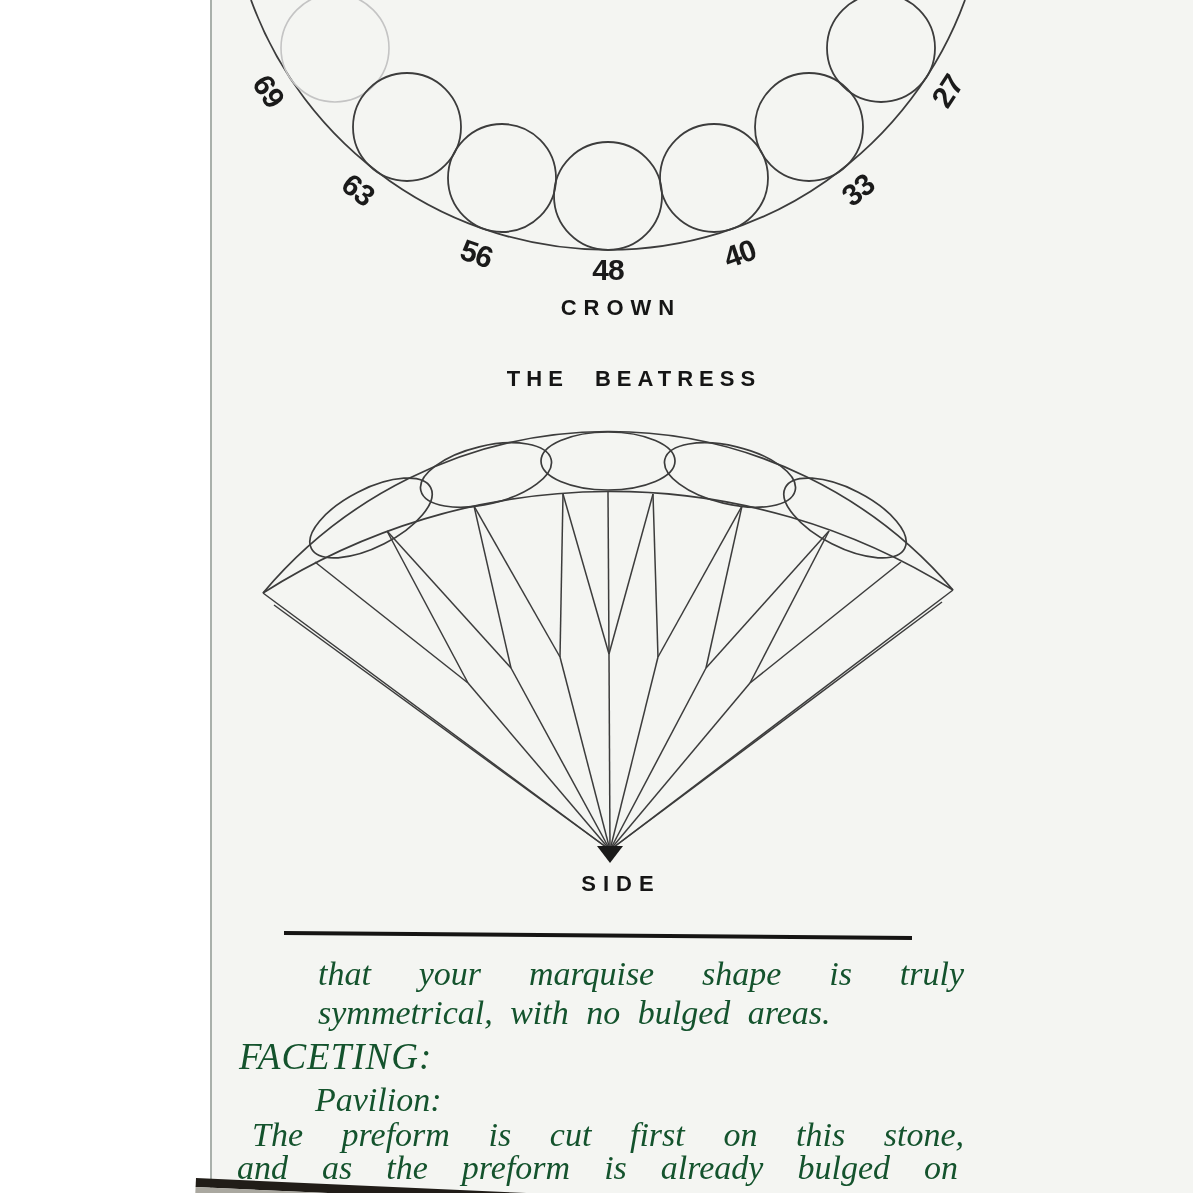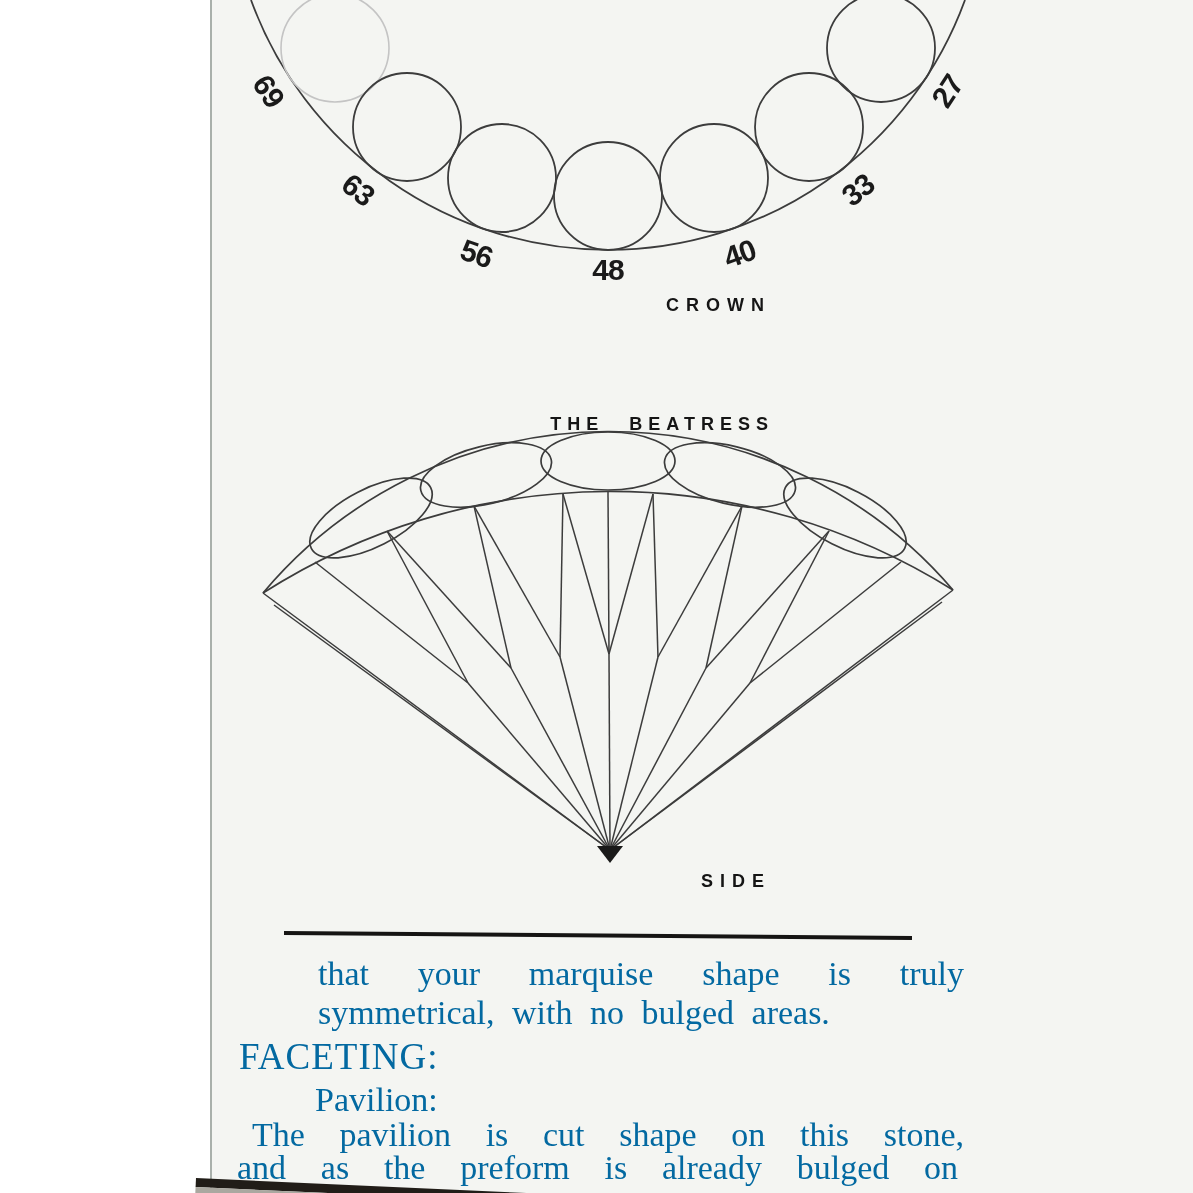--- a/index.html
+++ b/index.html
@@ -14,41 +14,42 @@
     background:#f4f5f2;
     border-left:2px solid #a9b0ab;
   }
   .diagram-layer{
     position:absolute;left:0;top:0;width:1193px;height:1193px;
   }
   .caption{
     position:absolute;
     font-family:"Liberation Sans", sans-serif;
     font-weight:bold;
-    font-size:18px;
+    font-size:22px;
     letter-spacing:7px;
     color:#151515;
-    text-align:right;
+    text-align:center;
     white-space:nowrap;
   }
   #crown-caption{left:471px;top:295px;width:300px;}
-  #main-title{left:474px;top:366px;width:300px;letter-spacing:6px;word-spacing:14px;margin-top:48px;}
+  #main-title{left:484px;top:366px;width:300px;letter-spacing:6px;word-spacing:14px;}
   #side-caption{left:471px;top:871px;width:300px;}
   .rule{
     position:absolute;left:284px;top:931px;width:628px;height:4px;
     background:#161514;
     transform:rotate(0.45deg);
     transform-origin:left center;
   }
   .bodyline{
     position:absolute;
     font-size:34px;
     line-height:38px;
     white-space:nowrap;
-    color:#0369a1;
+    color:#14532d;
+    font-style:italic;
   }
   .just{
     white-space:normal;
     text-align:justify;
     text-align-last:justify;
   }
   #body-line1{left:318px;top:955px;width:646px;}
   #body-line2{left:318px;top:994px;word-spacing:9px;}
   #section-heading{left:239px;top:1038px;font-size:37px;letter-spacing:1px;}
   #subsection-heading{left:315px;top:1081px;font-size:34px;}
@@ -152,19 +153,19 @@
 <div class="caption" id="main-title">THE BEATRESS</div>
 
 <div class="caption" id="side-caption">SIDE</div>
 
 <div class="rule"></div>
 
 <div class="bodyline just" id="body-line1">that your marquise shape is truly</div>
 <div class="bodyline" id="body-line2">symmetrical, with no bulged areas.</div>
 <div class="bodyline" id="section-heading">FACETING:</div>
 <div class="bodyline" id="subsection-heading">Pavilion:</div>
-<div class="bodyline just" id="body-line3">The pavilion is cut shape on this stone,</div>
+<div class="bodyline just" id="body-line3">The preform is cut first on this stone,</div>
 <div class="bodyline just" id="body-line4">and as the preform is already bulged on</div>
 
 <div class="bottom-edge">
   <div class="dark"></div>
   <div class="shade"></div>
 </div>
 
 </body></html>

